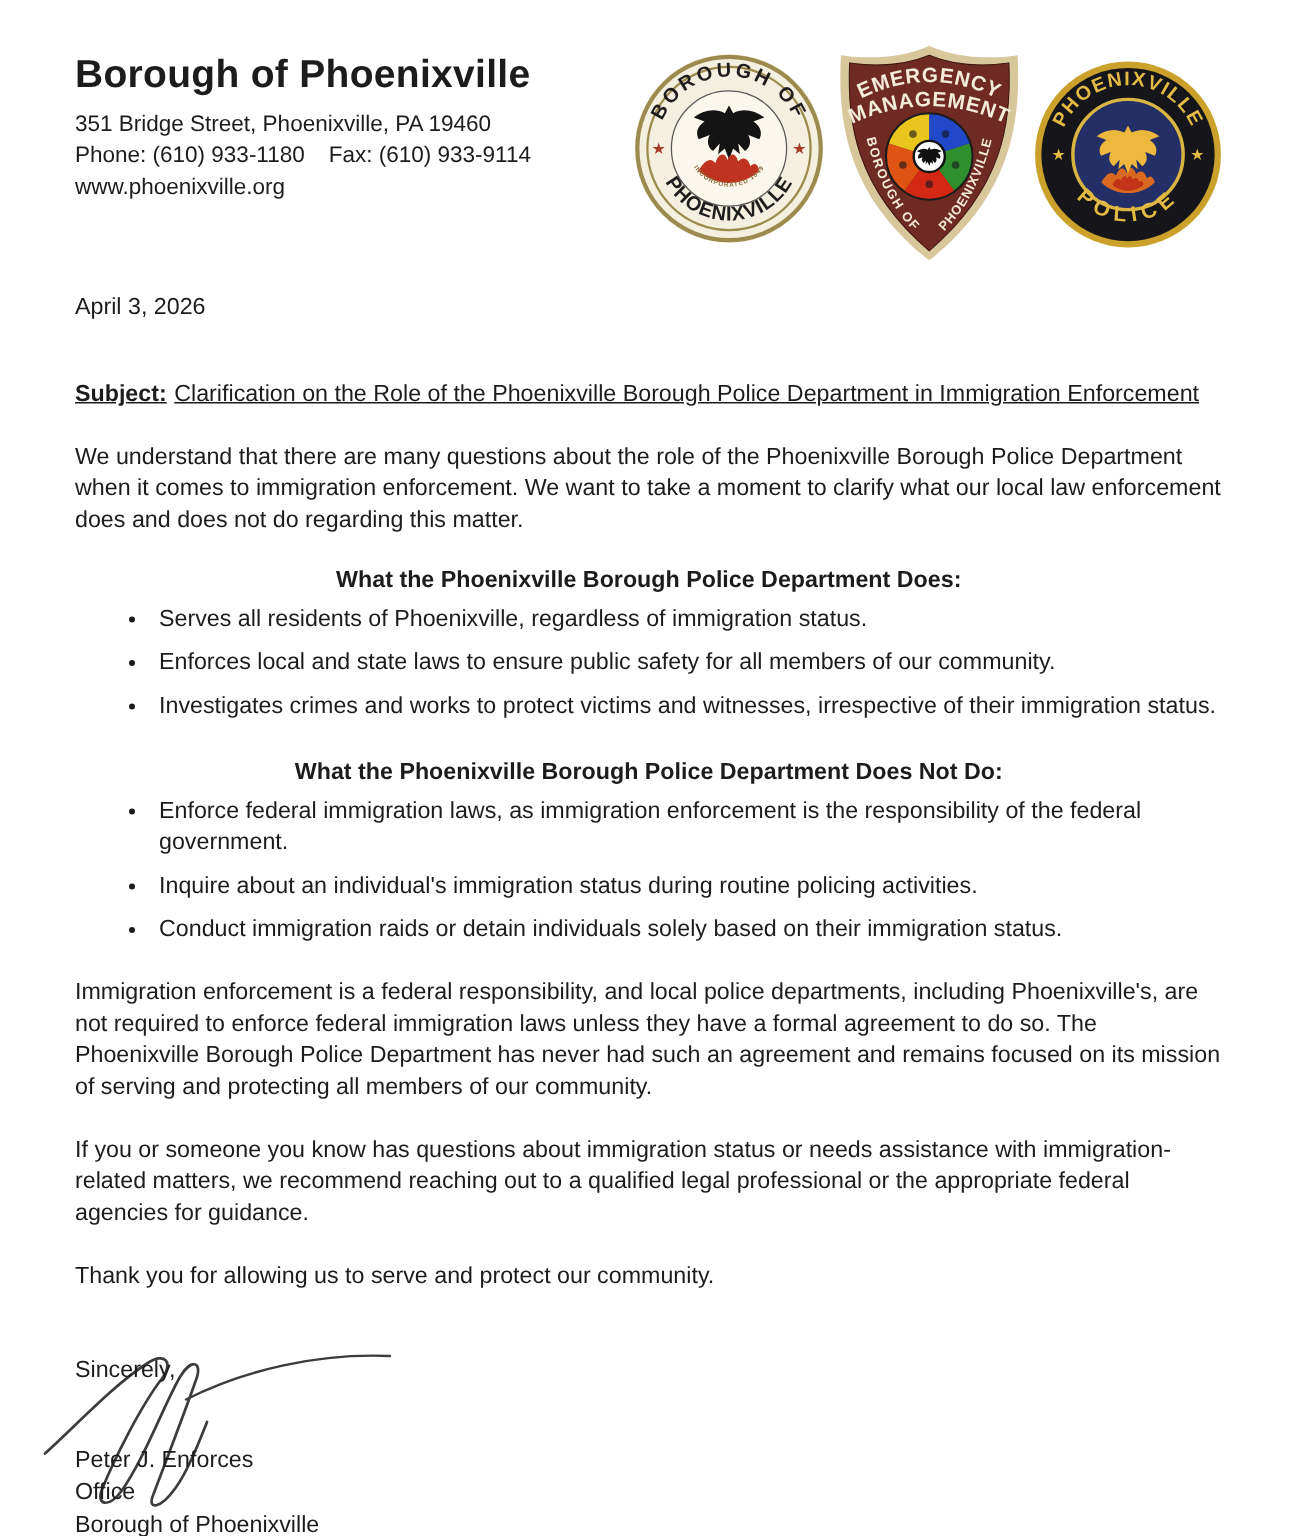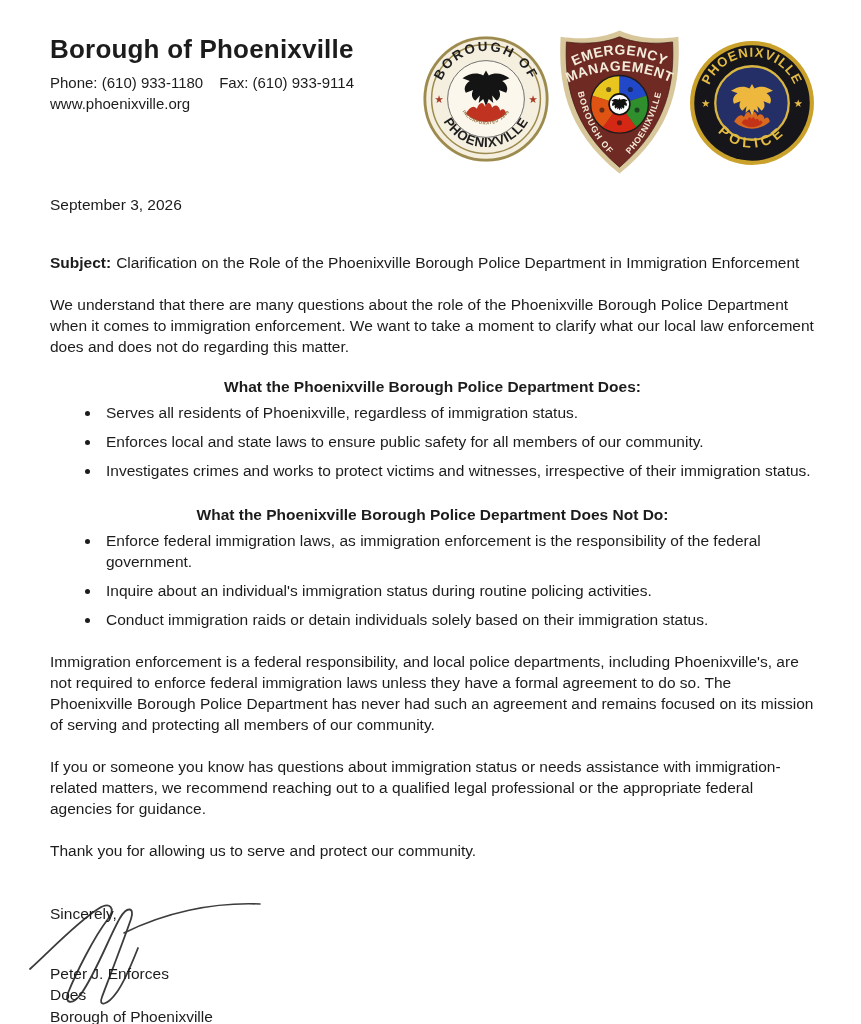--- a/index.html
+++ b/index.html
@@ -15,21 +15,21 @@
     color: #1c1c1c;
   }
   .letterhead { display: flex; justify-content: space-between; align-items: flex-start; }
   .lh-left { padding-top: 6px; }
   .org-name, .office { font-size: 26px; font-weight: bold; line-height: 30px; letter-spacing: 0.2px; }
   .lh-contact { margin-top: 8px; font-size: 15px; line-height: 21px; }
   .badges { display: flex; gap: 6px; align-items: flex-start; flex: none; }
   .badge-seal   { margin-top: 7px; }
   .badge-police { margin-top: 12px; }
   .date    { margin-top: 18px; }
-  .subject { margin-top: 37px; }
+  .subject { margin-top: 37px; text-decoration: underline; }
   .subject-label { font-weight: bold; margin-right: 5px; }
   .para    { margin-top: 21px; }
   .section { margin-top: 19px; }
   .section-heading { font-weight: bold; text-align: center; }
   ul.bullets { margin: 5px 0 0 0; padding-left: 51px; }
   ul.bullets li { padding-left: 5px; margin-bottom: 8px; }
   ul.bullets li:last-child { margin-bottom: 0; }
   .closing { margin-top: 42px; position: relative; }
   .signature-svg { position: absolute; left: -24px; top: -10px; pointer-events: none; }
   .closing-spacer { height: 38px; }
@@ -38,20 +38,21 @@
 </style>
 </head>
 <body>
 
 <div class="page">
 
   <div class="letterhead">
     <div class="lh-left">
       <div class="org-name">Borough of Phoenixville</div>
       <div class="lh-contact">
+        <div>351 Bridge Street, Phoenixville, PA 19460</div>
         <div>
           <span>Phone: (610) 933-1180</span><span style="margin-left:16px">Fax: (610) 933-9114</span>
         </div>
         <div>www.phoenixville.org</div>
       </div>
     </div>
 
     <div class="badges">
 
       <svg class="badge-seal" width="128" height="128" viewBox="0 0 120 120" aria-hidden="true">
@@ -118,21 +119,21 @@
         <text x="16" y="63.5" font-size="10" fill="#e3ba44" text-anchor="middle">★</text>
         <text x="104" y="63.5" font-size="10" fill="#e3ba44" text-anchor="middle">★</text>
         <use href="#flames" transform="translate(60,76) scale(0.85)" fill="#d96820"></use>
         <use href="#flames" transform="translate(60,78) scale(0.5)" fill="#c23318"></use>
         <use href="#phoenix" transform="translate(60,57) scale(0.95)" fill="#edb83d"></use>
       </svg>
 
     </div>
   </div>
 
-  <div class="date">September 3, 2026</div>
+  <div class="date">April 3, 2026</div>
 
   <div class="subject"><span class="subject-label">Subject:</span><span>Clarification on the Role of the Phoenixville Borough Police Department in Immigration Enforcement</span></div>
 
   <p class="para">We understand that there are many questions about the role of the Phoenixville Borough Police Department when it comes to immigration enforcement. We want to take a moment to clarify what our local law enforcement does and does not do regarding this matter.</p>
 
   <div class="section">
     <div class="section-heading">What the Phoenixville Borough Police Department Does:</div>
     <ul class="bullets">
       <li>Serves all residents of Phoenixville, regardless of immigration status.</li>
       <li>Enforces local and state laws to ensure public safety for all members of our community.</li>
@@ -154,17 +155,17 @@
   <p class="para">Thank you for allowing us to serve and protect our community.</p>
 
   <div class="closing">
     <svg class="signature-svg" width="238" height="114" viewBox="0 0 238 114" aria-hidden="true">
       <path d="M4,76 C24,58 50,30 72,16 C84,8 90,15 82,26 C68,44 50,80 42,100 C38,110 46,113 55,101 C70,80 84,42 94,25 C101,13 109,14 105,26 C97,49 82,88 76,104 C72,114 81,113 91,99 C99,88 106,70 112,55" stroke="#3c3c3c" stroke-width="1.8" fill="none" stroke-linecap="round"></path>
       <path d="M98,40 C138,20 186,9 234,11" stroke="#3c3c3c" stroke-width="1.6" fill="none" stroke-linecap="round"></path>
     </svg>
     <div class="closing-line">Sincerely,</div>
     <div class="closing-spacer"></div>
     <div class="closing-line">Peter J. Enforces</div>
-    <div class="closing-line">Does</div>
+    <div class="closing-line">Office</div>
     <div class="closing-line">Borough of Phoenixville</div>
   </div>
 
 </div>
 
 </body></html>

